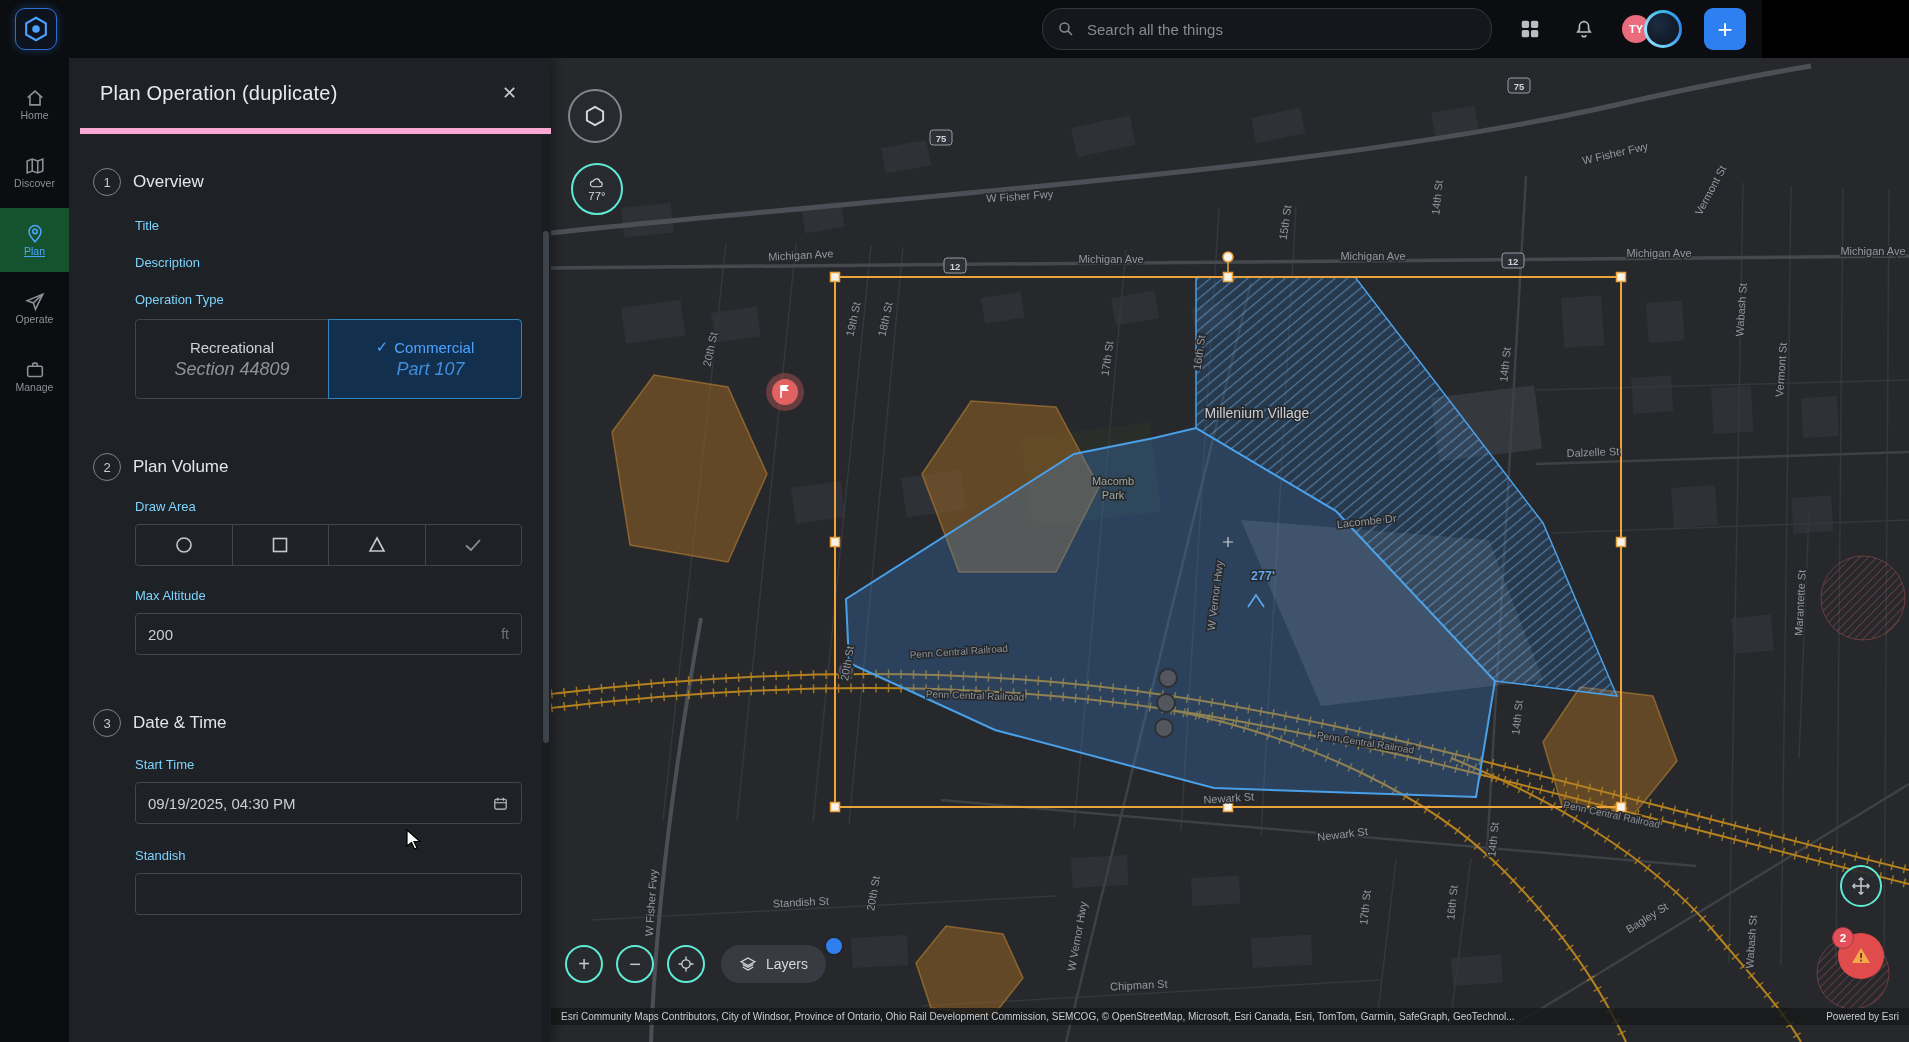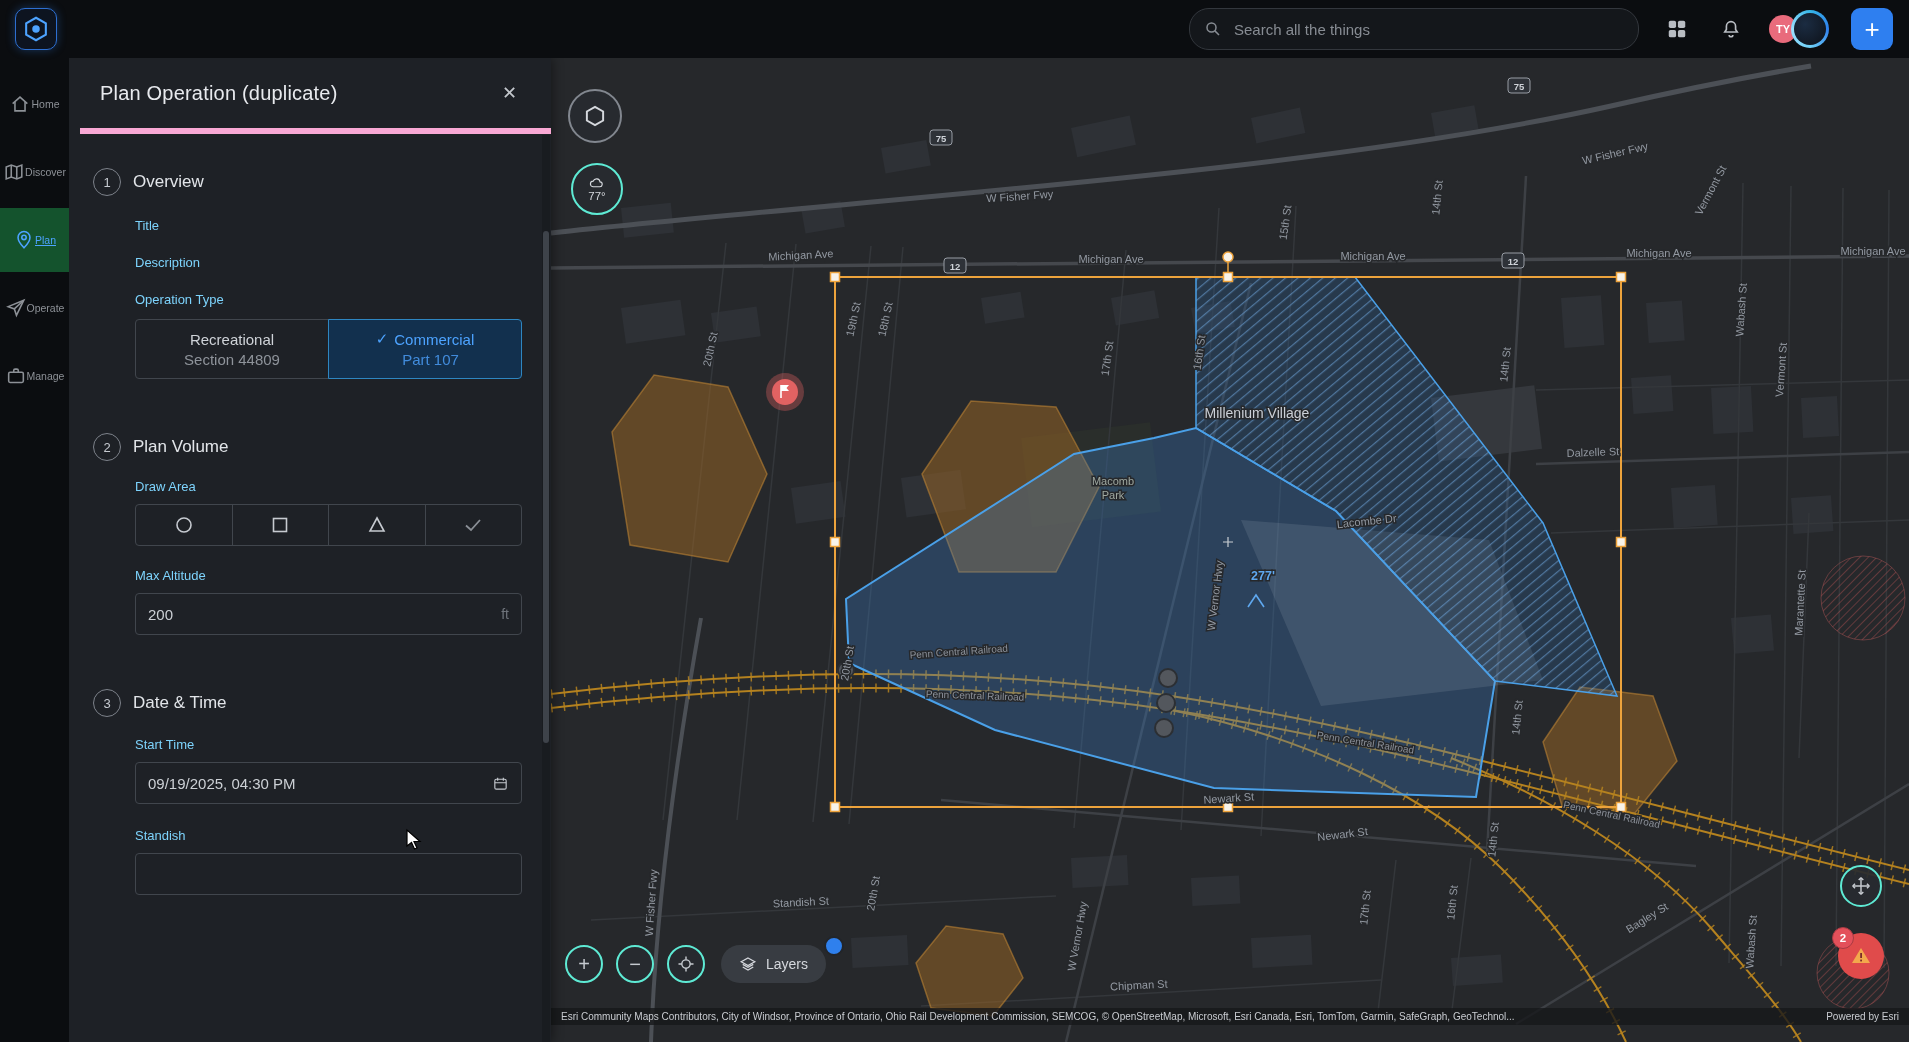--- a/index.html
+++ b/index.html
@@ -1,18 +1,18 @@
 <!DOCTYPE html>
 <html><head>
 <meta charset="utf-8">
 <style>
   html,body{margin:0;padding:0;background:#000;}
   body{width:1909px;height:1042px;overflow:hidden;position:relative;
        font-family:"Liberation Sans",sans-serif;-webkit-font-smoothing:antialiased;}
-  .topbar{position:absolute;top:0;left:0;width:1909px;height:58px;background:#0b0d10;
+  .topbar{position:absolute;top:0;left:0;width:1762px;height:58px;background:#0b0d10;
           display:flex;align-items:center;z-index:40;}
   .logo{width:40px;height:40px;margin-left:15px;border-radius:10px;border:1px solid #2d6fd1;
         background:#0d1420;display:flex;align-items:center;justify-content:center;
         box-shadow:0 0 10px rgba(47,128,237,.35);}
   .topbar-right{margin-left:auto;display:flex;align-items:center;gap:22px;padding-right:16px;}
   .search{width:420px;height:40px;border-radius:20px;border:1px solid #33373d;background:#14171b;
           display:flex;align-items:center;padding:0 14px;gap:10px;}
   .search input{flex:1;background:transparent;border:none;outline:none;color:#c6cad0;font-size:15px;
           font-family:"Liberation Sans",sans-serif;}
   .search input::placeholder{color:#878c93;}
@@ -24,21 +24,21 @@
           align-items:center;justify-content:center;z-index:1;}
   .avatar-logo{position:absolute;left:22px;top:1px;width:38px;height:38px;border-radius:50%;
           background:conic-gradient(#35b6e8,#2f80ed,#6fd0f7,#9be0ff,#35b6e8);z-index:2;}
   .avatar-logo::after{content:"";position:absolute;inset:3px;border-radius:50%;
           background:radial-gradient(circle at 35% 35%,#1b2c42,#0d1118);}
   .add-btn{width:42px;height:42px;border-radius:9px;background:#2e7ff0;color:#fff;border:none;
           font-size:26px;line-height:0;display:flex;align-items:center;justify-content:center;cursor:pointer;}
 
   .sidebar{position:absolute;top:58px;left:0;width:69px;bottom:0;background:#0b0d10;z-index:35;
           padding-top:14px;box-sizing:border-box;}
-  .nav-item{height:64px;margin-bottom:4px;display:flex;flex-direction:row;align-items:center;
+  .nav-item{height:64px;margin-bottom:4px;display:flex;flex-direction:column;align-items:center;
           justify-content:center;color:#8d9197;font-size:10.5px;cursor:pointer;}
   .nav-item svg{stroke:currentColor;}
   .nav-item.active{background:#14532d;color:#4da3ff;text-decoration:underline;}
 
   .panel{position:absolute;top:58px;left:69px;width:482px;bottom:0;background:#1e2126;z-index:30;
           overflow:hidden;box-shadow:2px 0 10px rgba(0,0,0,.4);}
   .panel-header{height:76px;display:flex;align-items:center;justify-content:space-between;
           padding:0 30px 0 20px;border-bottom:6px solid #f9a8d4;box-sizing:border-box;margin-left:11px;}
   .panel-header h1{margin:0;font-size:20px;font-weight:500;color:#e8eaee;letter-spacing:.2px;}
   .close-btn{background:none;border:none;color:#c3c7cc;font-size:18px;cursor:pointer;padding:4px;}
@@ -50,27 +50,27 @@
   .text-input{margin:10px 0 0 66px;width:387px;height:42px;box-sizing:border-box;
           border:1px solid #41464d;border-radius:4px;background:#1e2126;color:#ccd0d5;
           font-size:15px;display:flex;align-items:center;justify-content:space-between;
           padding:0 12px;font-family:"Liberation Sans",sans-serif;}
   input.text-input{display:block;padding:0 12px;}
   .unit{color:#6f747b;font-size:14px;}
   .textarea{margin:10px 0 0 66px;width:387px;height:100px;box-sizing:border-box;resize:none;
           border:1px solid #41464d;border-radius:4px;background:#1e2126;color:#ccd0d5;
           font-size:15px;padding:10px 12px;font-family:"Liberation Sans",sans-serif;outline:none;}
   .op-group{display:flex;margin:12px 0 0 66px;width:387px;}
-  .op-type{flex:1;height:60px;background:transparent;border:1px solid #41464d;cursor:pointer;
+  .op-type{flex:1;height:80px;background:transparent;border:1px solid #41464d;cursor:pointer;
           display:flex;flex-direction:column;align-items:center;justify-content:center;gap:3px;
           font-family:"Liberation Sans",sans-serif;text-align:center;}
   .op-type:first-child{border-radius:4px 0 0 4px;}
   .op-type.selected{border:1.5px solid #2e86c1;background:#12304e;border-radius:0 4px 4px 0;margin-left:-1px;}
   .op-line1{font-size:15px;color:#cfd3d8;display:flex;gap:6px;align-items:center;}
-  .op-line2{font-size:15px;color:#8e939a;}
+  .op-line2{font-size:18px;color:#8e939a;font-style:italic;}
   .op-type.selected .op-line1, .op-type.selected .op-line1 span{color:#4da3ff;}
   .op-type.selected .op-line2{color:rgba(77,163,255,.8);margin-left:11px;}
   .draw-group{display:flex;margin:10px 0 0 66px;width:387px;}
   .draw-btn{flex:1;height:42px;background:transparent;border:1px solid #41464d;cursor:pointer;
           display:flex;align-items:center;justify-content:center;color:#c6cad0;margin-left:-1px;}
   .draw-btn:first-child{margin-left:0;border-radius:4px 0 0 4px;}
   .draw-btn:last-child{border-radius:0 4px 4px 0;color:#8a8f96;}
   .scroll-track{position:absolute;right:1px;top:77px;bottom:0;width:8px;background:#191c20;}
   .scroll-thumb{position:absolute;right:1px;top:96px;width:6px;height:512px;background:#3e434a;border-radius:3px;}
 

